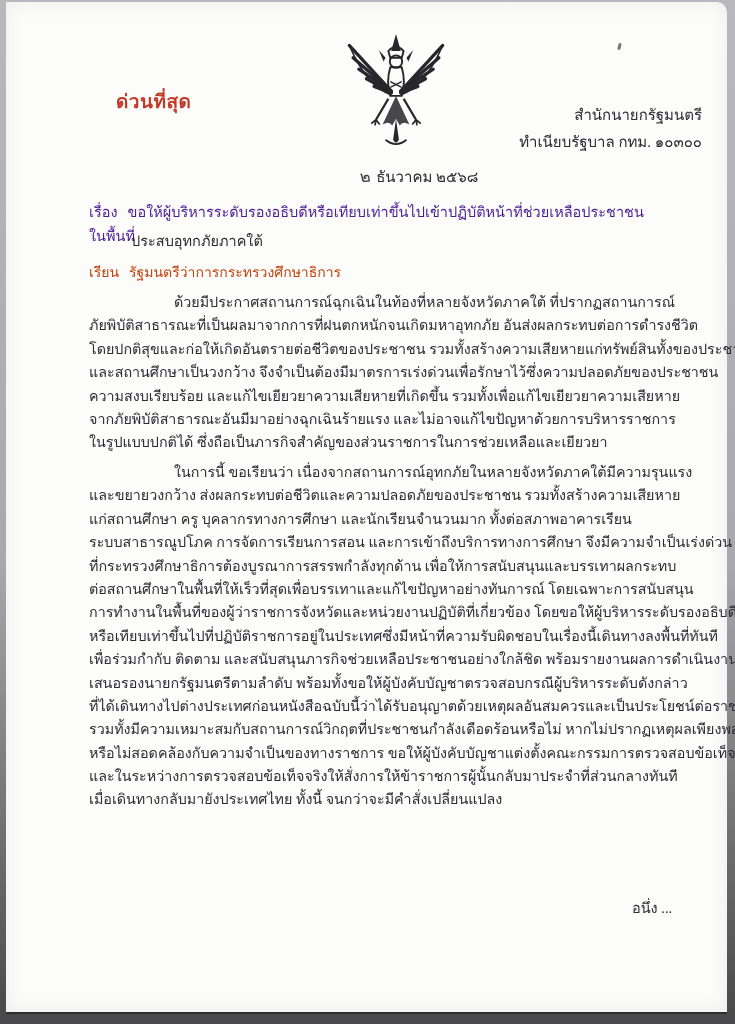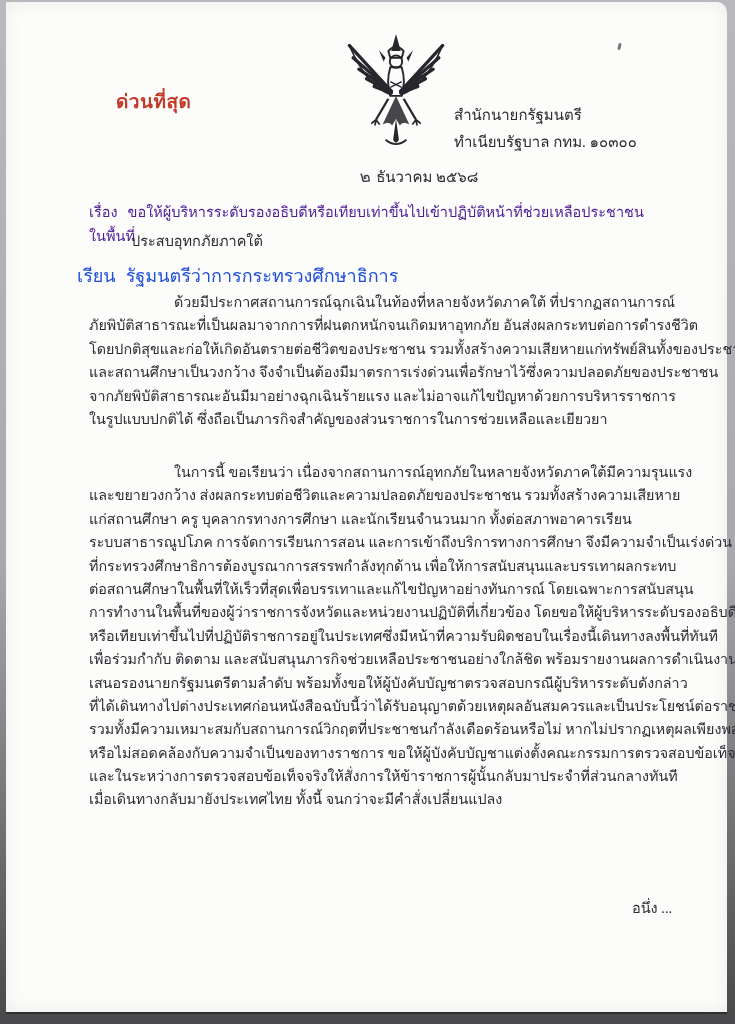--- a/index.html
+++ b/index.html
@@ -19,32 +19,32 @@
     box-shadow:inset 0 0 18px rgba(120,120,130,.12), 0 2px 0 #2e2e30;
   }
   .abs{position:absolute;}
   .urgency{
     left:110px;top:84px;
     font-size:19px;font-weight:bold;color:#c23a27;
     letter-spacing:.5px;
   }
   .refno{left:110px;top:119px;font-size:14.5px;color:#33333b;}
   .agency{
-    left:448px;top:100px;width:248px;text-align:left;
+    left:448px;top:100px;width:248px;text-align:right;
     font-size:15px;color:#2b2b33;line-height:27px;
   }
   .dateline{
     left:318px;top:162px;width:190px;text-align:center;
     font-size:15px;color:#2b2b33;
   }
   .date-day{display:inline-block;transform:rotate(-6deg);font-size:16px;margin-right:6px;color:#3a3a46;}
   .subject{left:83px;top:199px;width:566px;font-size:14.5px;color:#4c1d95;line-height:23.5px;}
   .subject .lbl{margin-right:10px;}
   .subject-l2{left:125px;top:227px;font-size:14.5px;color:#2b2b33;font-family:Liberation Mono, monospace;}
-  .salutation{left:71px;top:259px;font-size:18px;color:#1d4ed8;}
+  .salutation{left:83px;top:259px;font-size:14px;color:#c2410c;}
   .salutation .lbl{margin-right:10px;}
   .bodyblock{left:83px;width:566px;font-size:14.3px;color:#2b2b33;}
   .p1{top:289px;}
   .p2{top:459px;}
   .line{
     height:23.4px;line-height:23.4px;white-space:nowrap;
     text-align:justify;
   }
   .line::after{content:"";display:inline-block;width:100%;}
   .line.jfy{text-align-last:justify;}
@@ -112,20 +112,21 @@
 
     <div class="abs salutation">
       <span class="lbl">เรียน</span><span>รัฐมนตรีว่าการกระทรวงศึกษาธิการ</span>
     </div>
 
     <div class="abs bodyblock p1">
       <div class="line jfy indent">ด้วยมีประกาศสถานการณ์ฉุกเฉินในท้องที่หลายจังหวัดภาคใต้ ที่ปรากฏสถานการณ์</div>
       <div class="line jfy">ภัยพิบัติสาธารณะที่เป็นผลมาจากการที่ฝนตกหนักจนเกิดมหาอุทกภัย อันส่งผลกระทบต่อการดำรงชีวิต</div>
       <div class="line jfy">โดยปกติสุขและก่อให้เกิดอันตรายต่อชีวิตของประชาชน รวมทั้งสร้างความเสียหายแก่ทรัพย์สินทั้งของประชาชน</div>
       <div class="line jfy">และสถานศึกษาเป็นวงกว้าง จึงจำเป็นต้องมีมาตรการเร่งด่วนเพื่อรักษาไว้ซึ่งความปลอดภัยของประชาชน</div>
+      <div class="line jfy">ความสงบเรียบร้อย และแก้ไขเยียวยาความเสียหายที่เกิดขึ้น รวมทั้งเพื่อแก้ไขเยียวยาความเสียหาย</div>
       <div class="line jfy">จากภัยพิบัติสาธารณะอันมีมาอย่างฉุกเฉินร้ายแรง และไม่อาจแก้ไขปัญหาด้วยการบริหารราชการ</div>
       <div class="line">ในรูปแบบปกติได้ ซึ่งถือเป็นภารกิจสำคัญของส่วนราชการในการช่วยเหลือและเยียวยา</div>
     </div>
 
     <div class="abs bodyblock p2">
       <div class="line jfy indent">ในการนี้ ขอเรียนว่า เนื่องจากสถานการณ์อุทกภัยในหลายจังหวัดภาคใต้มีความรุนแรง</div>
       <div class="line jfy">และขยายวงกว้าง ส่งผลกระทบต่อชีวิตและความปลอดภัยของประชาชน รวมทั้งสร้างความเสียหาย</div>
       <div class="line jfy">แก่สถานศึกษา ครู บุคลากรทางการศึกษา และนักเรียนจำนวนมาก ทั้งต่อสภาพอาคารเรียน</div>
       <div class="line jfy">ระบบสาธารณูปโภค การจัดการเรียนการสอน และการเข้าถึงบริการทางการศึกษา จึงมีความจำเป็นเร่งด่วน</div>
       <div class="line jfy">ที่กระทรวงศึกษาธิการต้องบูรณาการสรรพกำลังทุกด้าน เพื่อให้การสนับสนุนและบรรเทาผลกระทบ</div>

